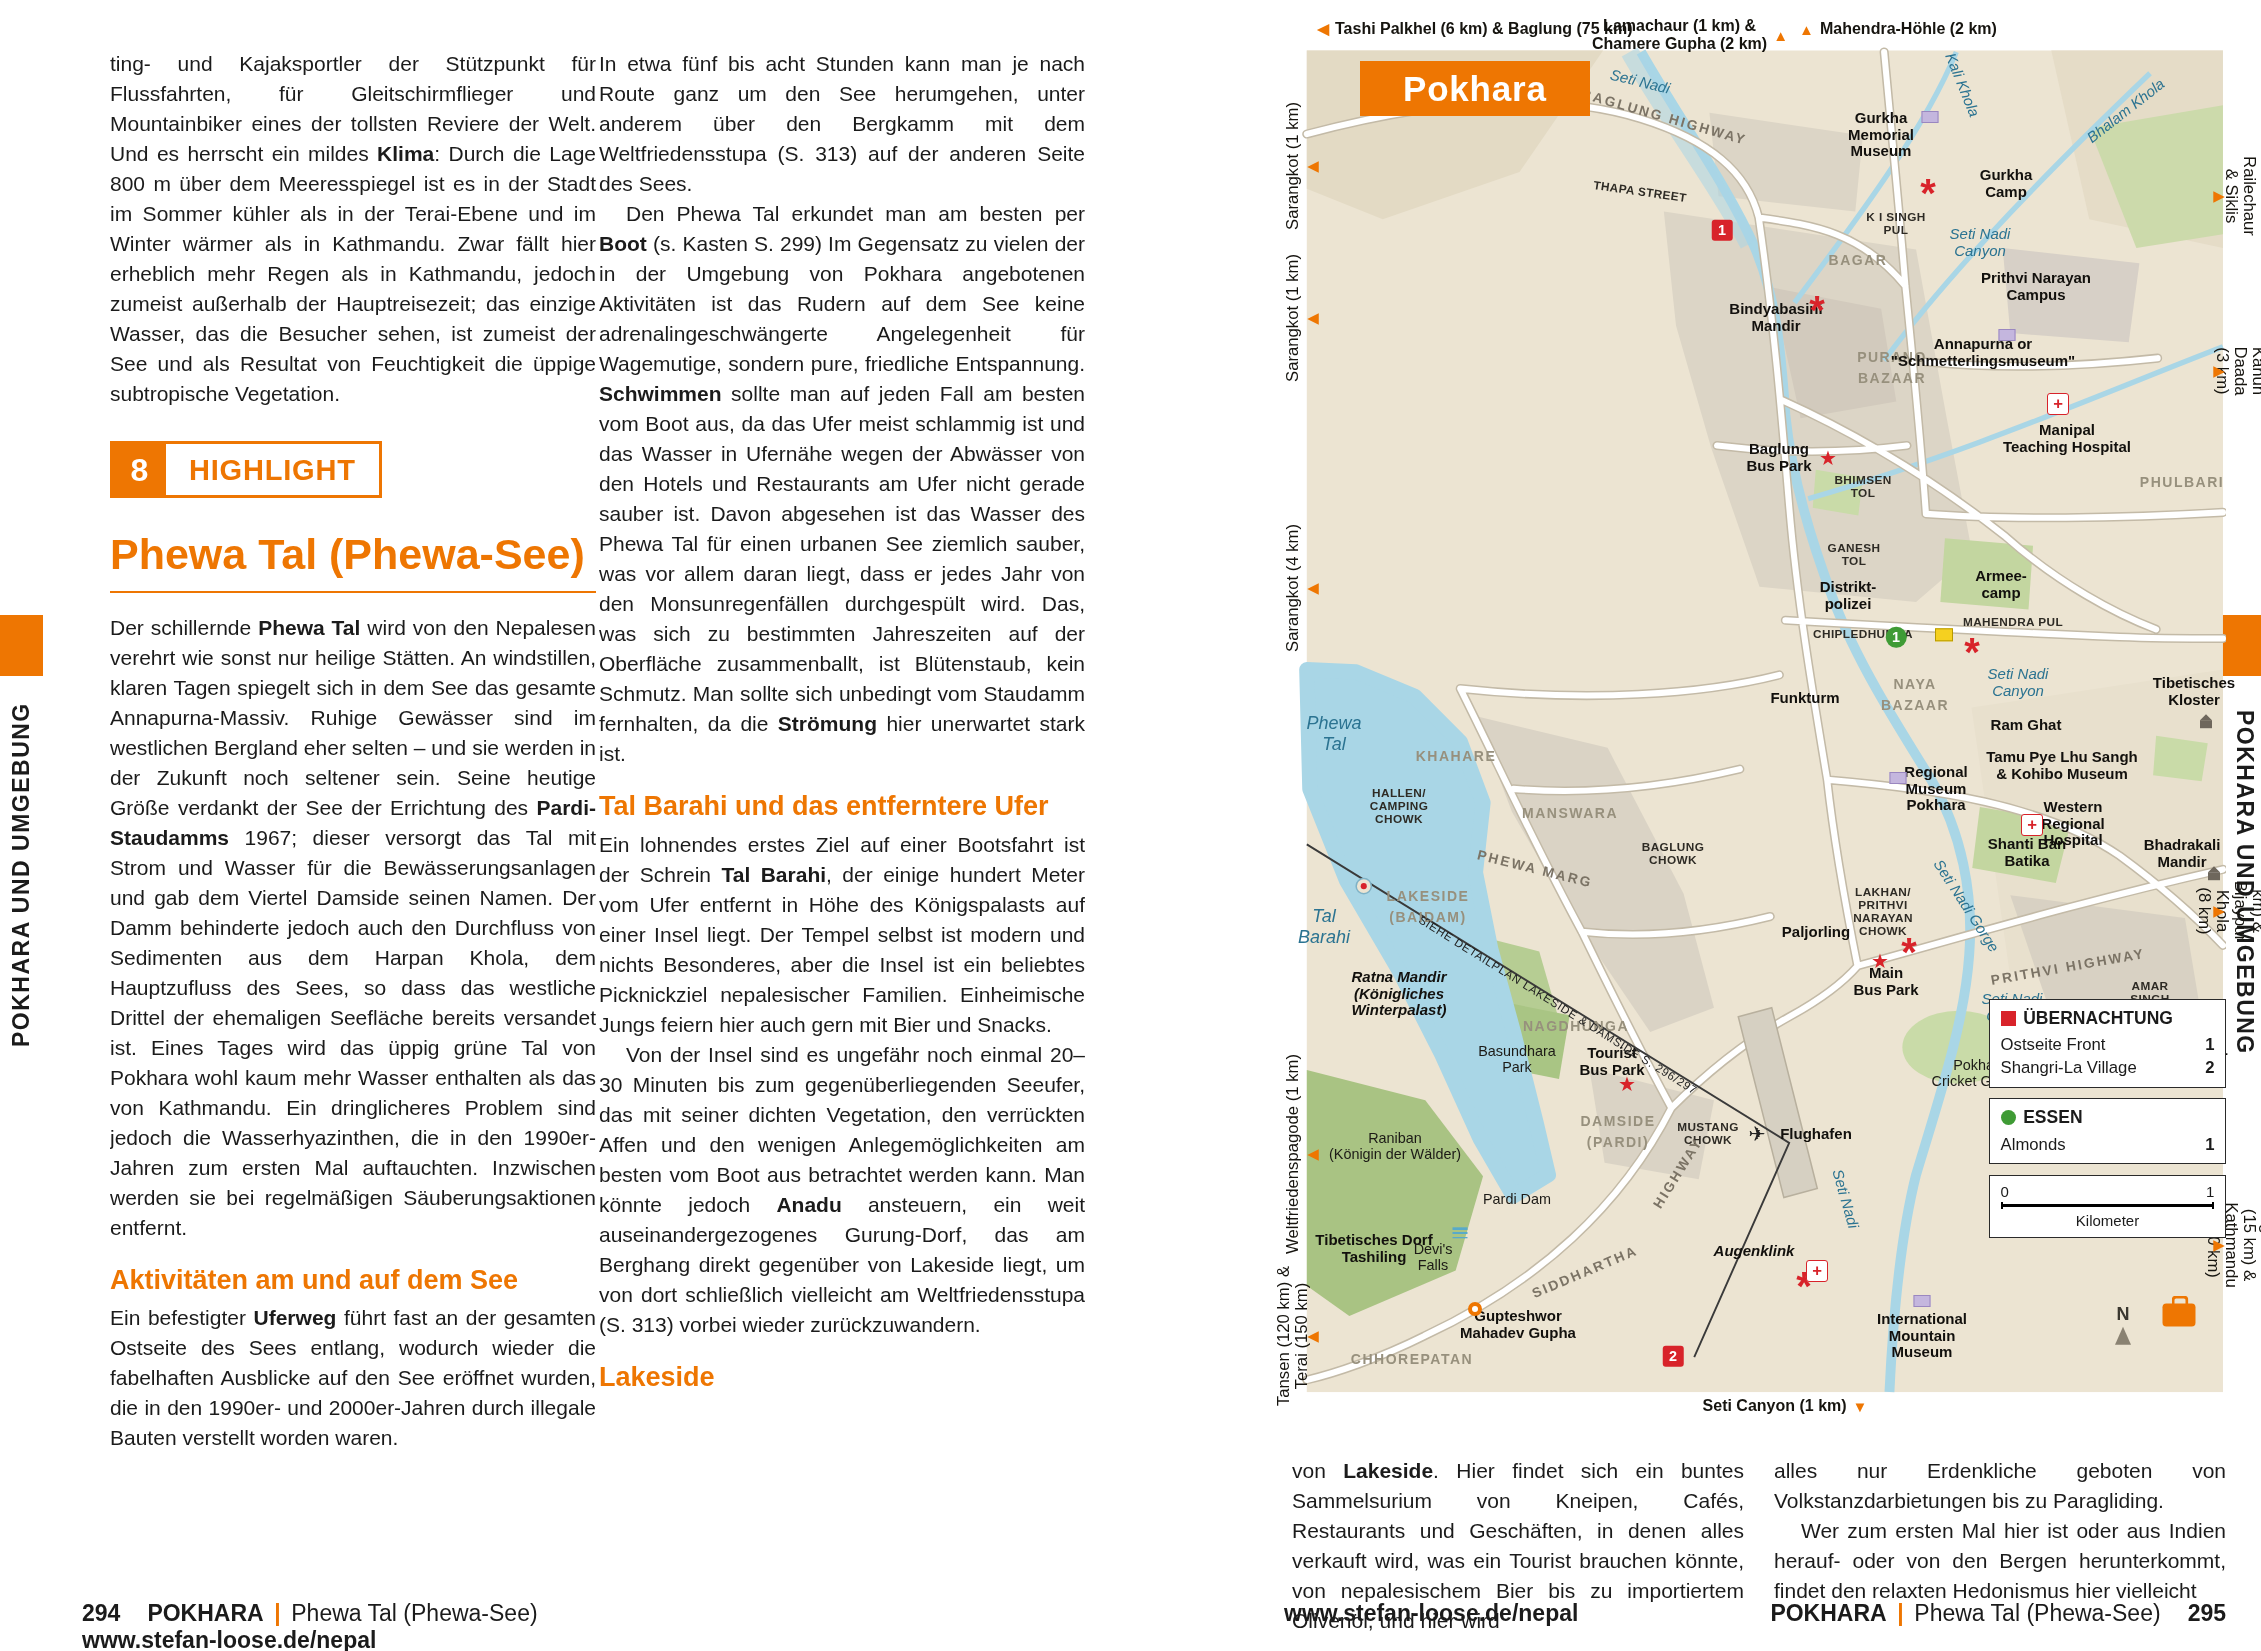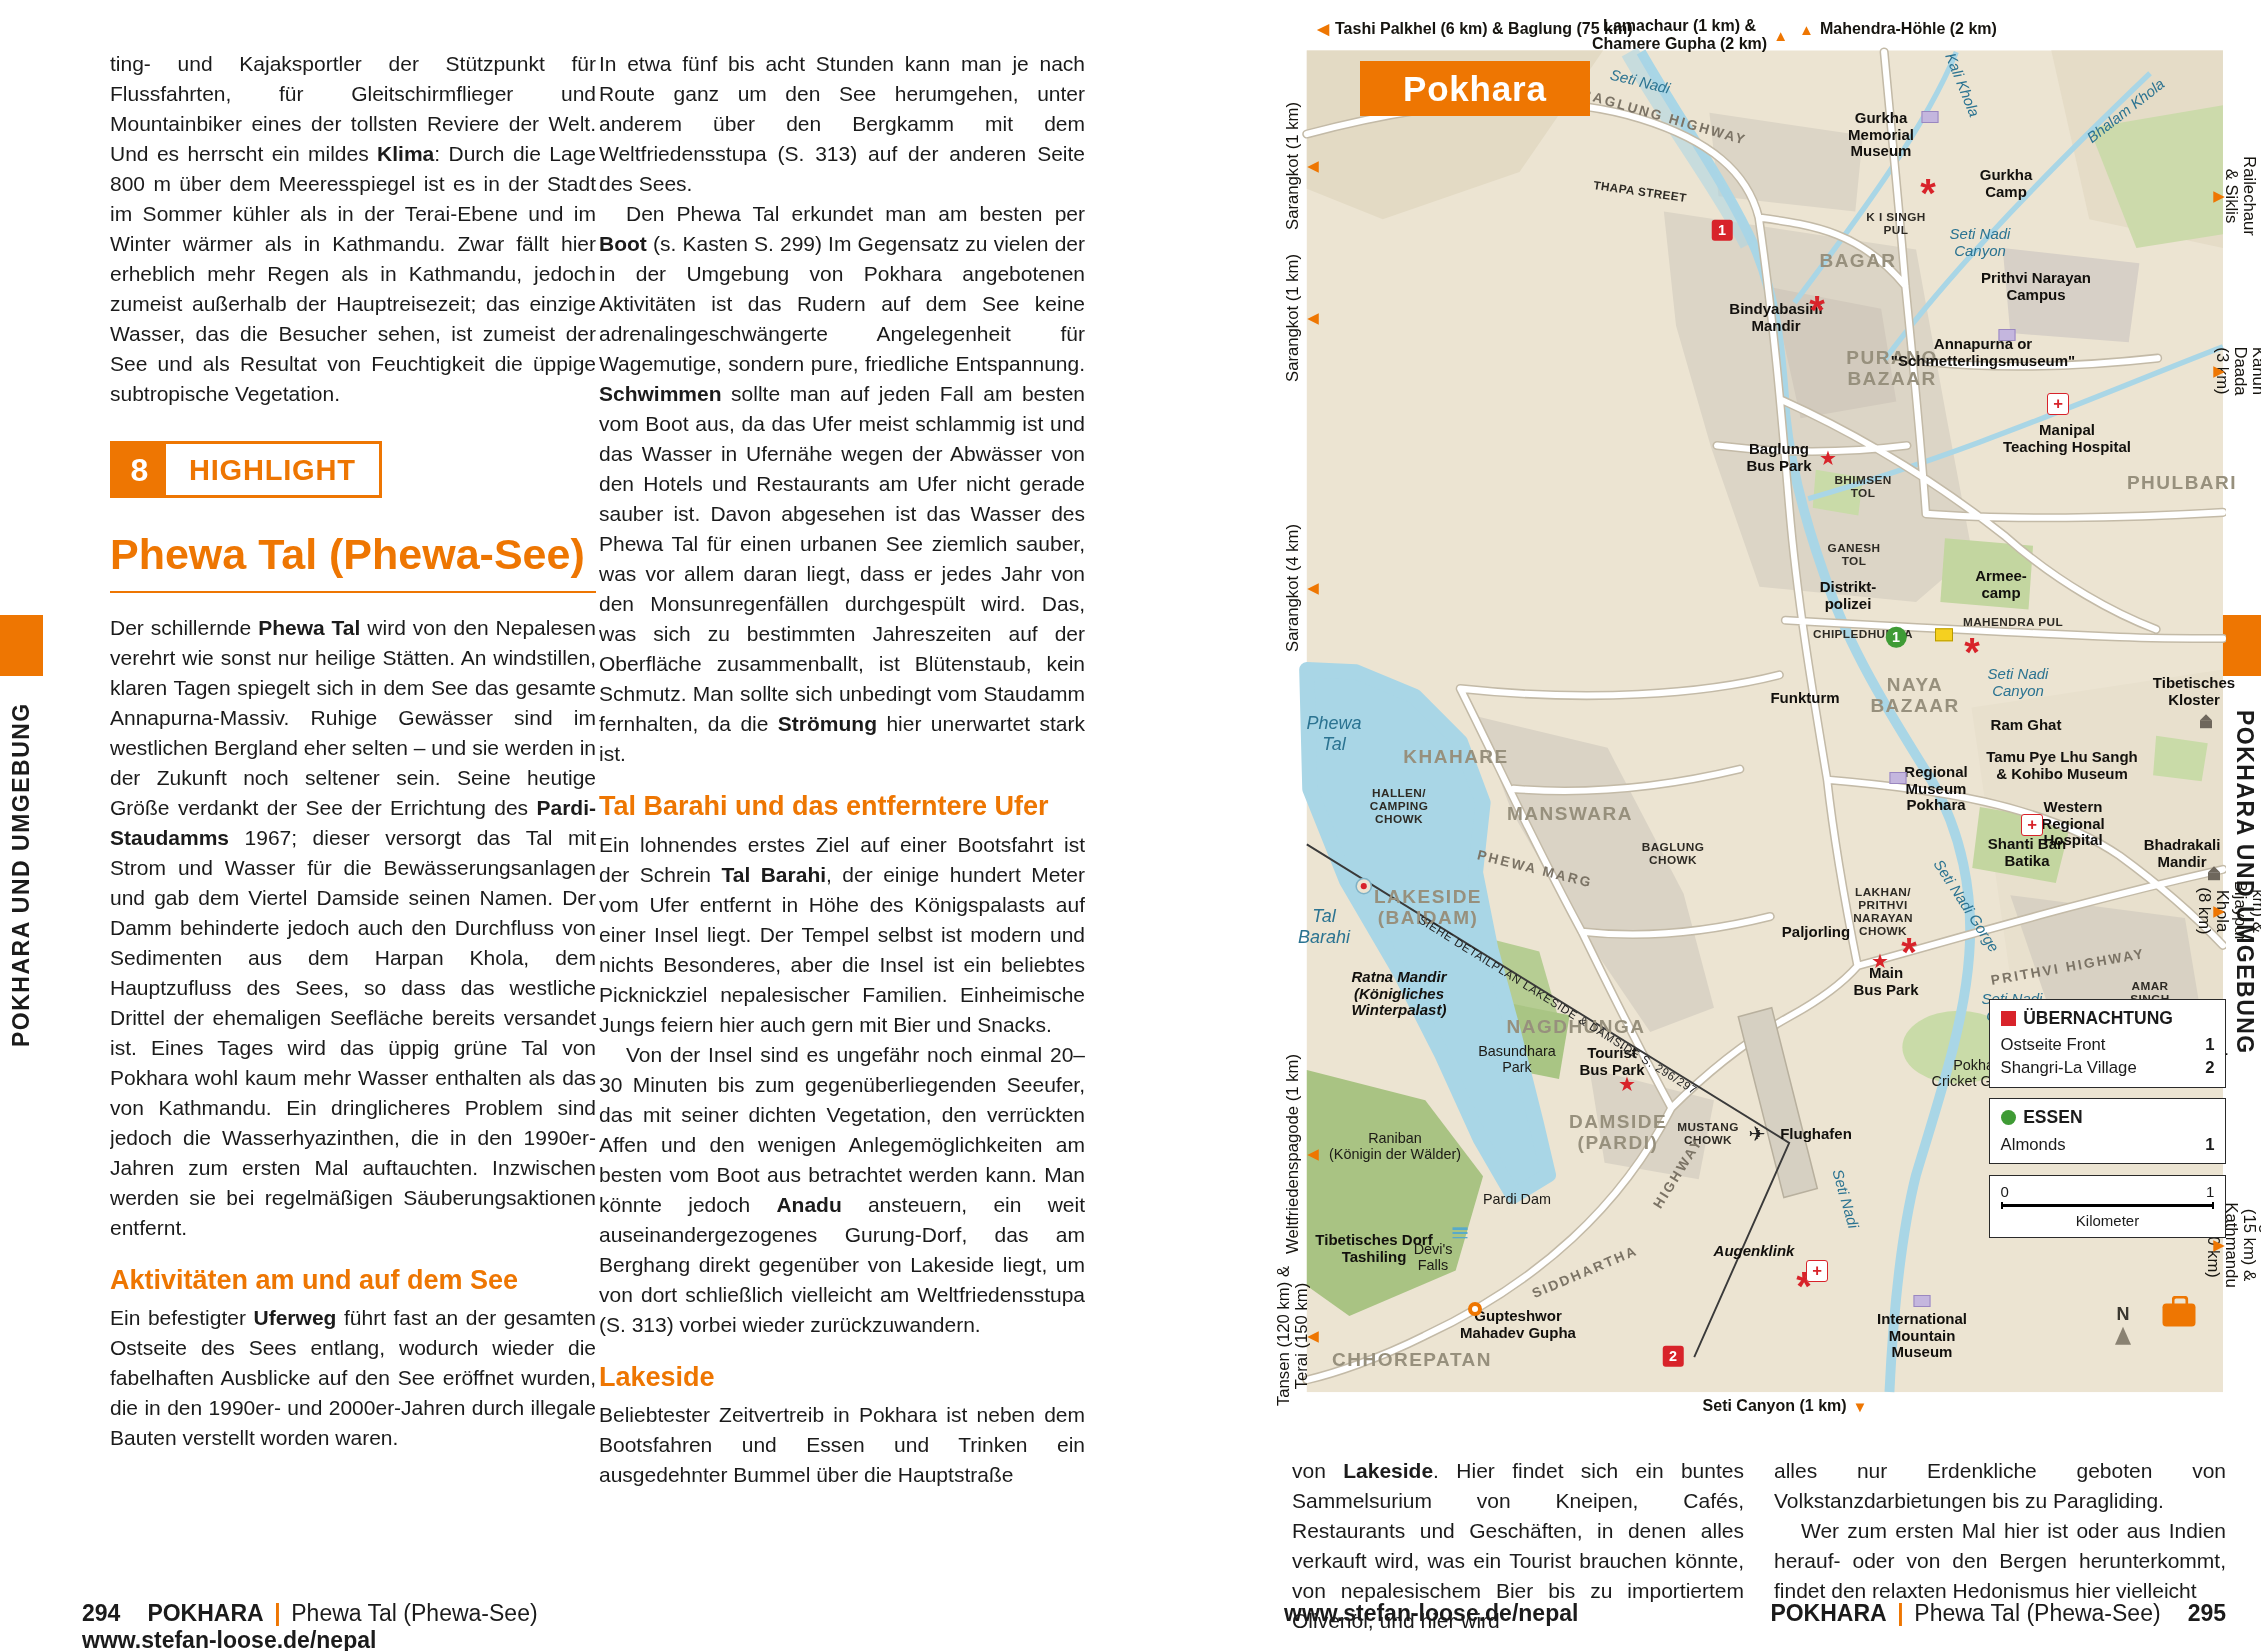--- a/index.html
+++ b/index.html
@@ -38,21 +38,21 @@
   .furl{font-weight:bold;}
   
   #map{position:absolute;left:1284px;top:20px;width:942px;height:1398px;}
   #map svg{position:absolute;left:0;top:0;}
   #map-labels{position:absolute;left:0;top:0;width:100%;height:100%;}
   .map-title{position:absolute;left:76px;top:41px;background:#ee7602;color:#fff;font-weight:bold;
              font-size:35px;padding:7.6px 43px;letter-spacing:0.8px;}
   .ml{position:absolute;white-space:pre-line;text-align:center;}
   .ml.b{font-weight:bold;font-size:15px;line-height:16.7px;color:#12100d;}
   .ml.n{font-size:14.4px;line-height:16px;color:#1c1a16;}
-  .ml.d{font-weight:bold;font-size:19px;line-height:21px;letter-spacing:1.5px;color:#97907d;}
+  .ml.d{font-weight:bold;font-size:14px;line-height:21px;letter-spacing:1.5px;color:#97907d;}
   .ml.s{font-weight:bold;font-size:11.8px;line-height:13px;letter-spacing:0.4px;color:#2e2b25;}
   .ml.w{font-style:italic;font-size:15px;line-height:16.7px;color:#2b7391;}
   .ml.w2{font-style:italic;font-size:18px;line-height:20.5px;color:#2b7391;}
   .ml.r{font-weight:bold;font-size:13.7px;letter-spacing:2.3px;color:#7b7365;}
   .ml.dt{font-size:11.4px;letter-spacing:0.8px;color:#222;white-space:nowrap;}
   
   .mi{position:absolute;transform:translate(-50%,-50%);}
   .mi-star{color:#d8232a;font-size:20px;line-height:20px;}
   .mi-star::before{content:"★";}
   .mi-sun{color:#d8232a;font-size:40px;line-height:20px;font-weight:bold;}
@@ -119,21 +119,20 @@
     <p>Ein befestigter <b>Uferweg</b> führt fast an der gesamten Ostseite des Sees entlang, wodurch wieder die fabelhaften Ausblicke auf den See eröffnet wurden, die in den 1990er- und 2000er-Jahren durch illegale Bauten verstellt worden waren.</p>
   </div>
 
   <div class="col" id="col2">
     <p>In etwa fünf bis acht Stunden kann man je nach Route ganz um den See herumgehen, unter anderem über den Bergkamm mit dem Weltfriedensstupa (S. 313) auf der anderen Seite des Sees.</p>
     <p class="ind">Den Phewa Tal erkundet man am besten per <b>Boot</b> (s. Kasten S. 299) Im Gegensatz zu vielen der in der Umgebung von Pokhara angebotenen Aktivitäten ist das Rudern auf dem See keine adrenalingeschwängerte Angelegenheit für Wagemutige, sondern pure, friedliche Entspannung. <b>Schwimmen</b> sollte man auf jeden Fall am besten vom Boot aus, da das Ufer meist schlammig ist und das Wasser in Ufernähe wegen der Abwässer von den Hotels und Restaurants am Ufer nicht gerade sauber ist. Davon abgesehen ist das Wasser des Phewa Tal für einen urbanen See ziemlich sauber, was vor allem daran liegt, dass er jedes Jahr von den Monsunregenfällen durchgespült wird. Das, was sich zu bestimmten Jahreszeiten auf der Oberfläche zusammenballt, ist Blütenstaub, kein Schmutz. Man sollte sich unbedingt vom Staudamm fernhalten, da die <b>Strömung</b> hier unerwartet stark ist.</p>
     <h2 class="subhead">Tal Barahi und das entferntere Ufer</h2>
     <p>Ein lohnendes erstes Ziel auf einer Bootsfahrt ist der Schrein <b>Tal Barahi</b>, der einige hundert Meter vom Ufer entfernt in Höhe des Königspalasts auf einer Insel liegt. Der Tempel selbst ist modern und nichts Besonderes, aber die Insel ist ein beliebtes Picknickziel nepalesischer Familien. Einheimische Jungs feiern hier auch gern mit Bier und Snacks.</p>
     <p class="ind">Von der Insel sind es ungefähr noch einmal 20–30 Minuten bis zum gegenüberliegenden Seeufer, das mit seiner dichten Vegetation, den verrückten Affen und den wenigen Anlegemöglichkeiten am besten vom Boot aus betrachtet werden kann. Man könnte jedoch <b>Anadu</b> ansteuern, ein weit auseinandergezogenes Gurung-Dorf, das am Berghang direkt gegenüber von Lakeside liegt, um von dort schließlich vielleicht am Weltfriedensstupa (S. 313) vorbei wieder zurückzuwandern.</p>
     <h2 class="subhead">Lakeside</h2>
-    <p>Beliebtester Zeitvertreib in Pokhara ist neben dem Bootsfahren und Essen und Trinken ein ausgedehnter Bummel über die Hauptstraße</p>
   </div>
 
   <div id="map">
     <svg width="942" height="1398" viewBox="0 0 1240 1840">
 
       <rect x="30" y="40" width="1206" height="1766" fill="#ece4d2"></rect>
 
       <path d="M30,40 L420,40 L310,200 L130,262 L30,222 Z" fill="#e3dac4"></path>
       <path d="M1010,40 L1236,40 L1236,300 L1060,262 Z" fill="#e5dcc7"></path>
       <path d="M905,905 L1236,855 L1236,1300 L955,1252 Z" fill="#e8e0cd"></path>

